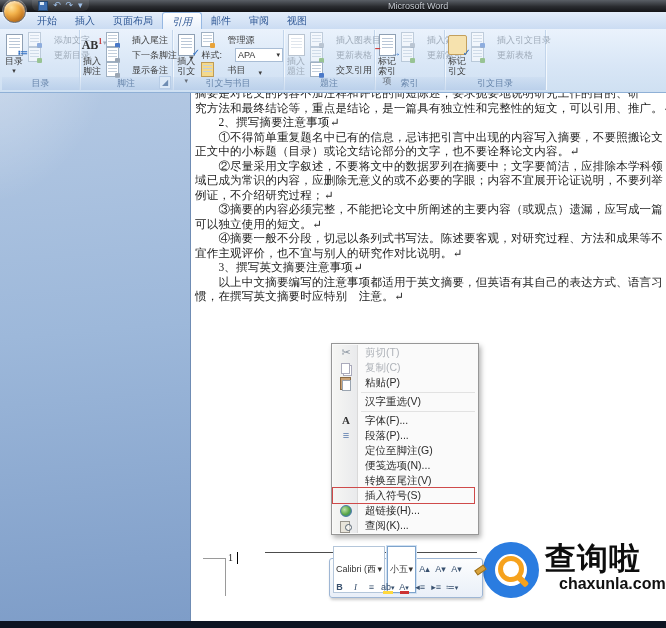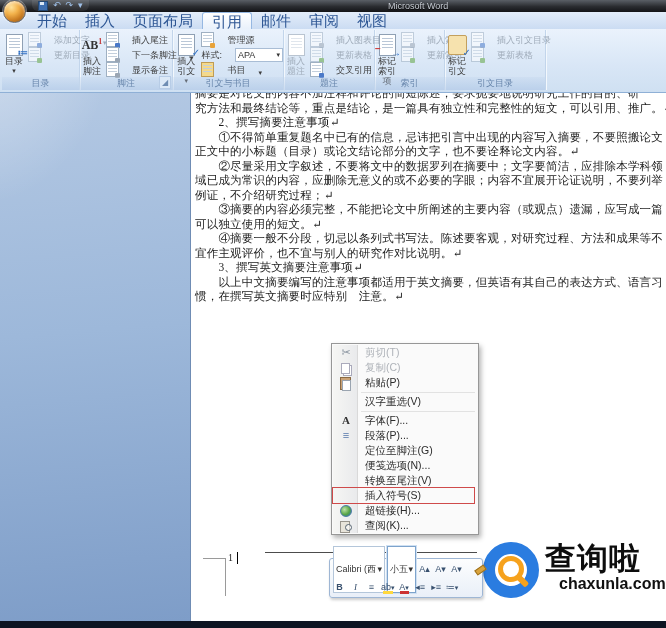--- a/index.html
+++ b/index.html
@@ -16,23 +16,23 @@
     padding:0 6px;border-radius:0 0 6px 6px;background:rgba(255,255,255,.08);}
   .qat .tb{font-size:9px;line-height:9px;color:#9fc0e8;}
   .saveic{width:8px;height:8px;background:#3f6fb0;border:1px solid #24466f;position:relative;}
   .saveic::before{content:"";position:absolute;left:1px;top:0;width:4px;height:3px;background:#dce8f5;}
   .wtitle{position:absolute;left:388px;top:1px;font-size:9px;color:#c6cbd3;z-index:45;text-shadow:0 1px 1px #000;}
 
   
   .tabrow{position:absolute;left:0;top:12px;width:666px;height:17px;
     background:linear-gradient(#e3edfa,#cbdcf2);border-bottom:1px solid #aec6e6;z-index:30;}
   .tabs{position:absolute;left:28px;top:0;height:17px;display:flex;}
-  .tab{padding:0 9px;font-size:15px;line-height:17px;color:#2d5694;cursor:default;}
+  .tab{padding:0 9px;font-size:10px;line-height:17px;color:#2d5694;cursor:default;}
   .tab.active{background:linear-gradient(#ffffff,#e9f1fb);border:1px solid #96b8e2;border-bottom:none;
-    border-radius:3px 3px 0 0;margin-top:0px;}
+    border-radius:3px 3px 0 0;margin-top:0px;font-style:italic;}
 
   
   .ribbon{position:absolute;left:0;top:29px;width:666px;height:63px;
     background:linear-gradient(#eaf2fc,#d8e6f6 60%,#cfe0f2);border-bottom:1px solid #8fb0d6;z-index:30;}
   .rgroup{position:absolute;top:1px;height:60px;border-right:1px solid #c2d5eb;box-shadow:1px 0 0 #f3f8fd;}
   .rg-label{position:absolute;left:0;right:0;bottom:0;height:13px;text-align:center;
     font-size:9px;line-height:13px;color:#6785ab;background:linear-gradient(rgba(190,210,235,.25),rgba(170,195,228,.55));}
   .rg-body{position:absolute;left:0;top:0;right:0;bottom:13px;display:flex;align-items:flex-start;}
   .launcher{position:absolute;right:1px;bottom:1px;width:10px;height:11px;font-size:8px;line-height:11px;
     text-align:center;color:#6f8db3;border:1px solid #b7cce6;background:#dce9f7;}

